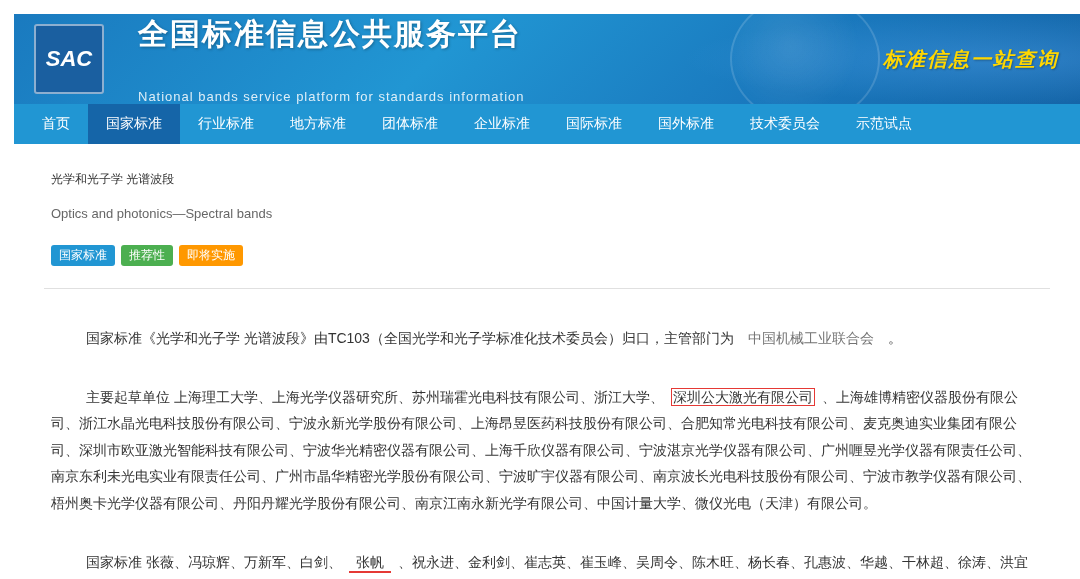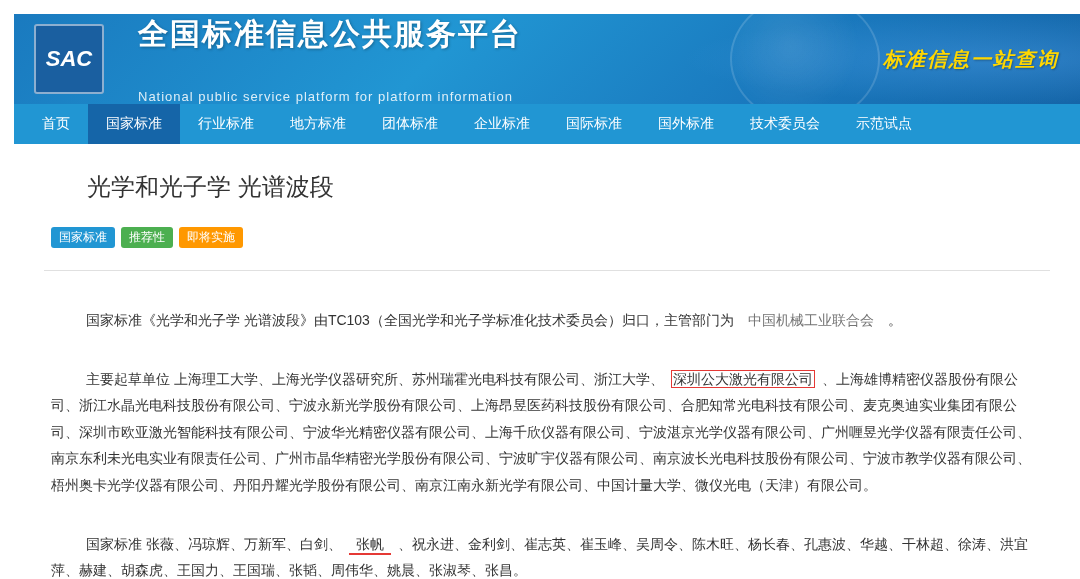--- a/index.html
+++ b/index.html
@@ -100,24 +100,23 @@
       background: #1565a8;
       color: white;
     }
 
     
     .content {
       padding: 20px 30px;
     }
 
     .page-title-cn {
-      font-size: 24px;
+      font-size: 12px;
       color: #333;
       font-weight: normal;
-      margin-left: 36px;
     }
     .page-title-en {
       font-size: 13px;
       color: #666;
       margin-top: 4px;
     }
 
     .badges {
       display: flex;
       gap: 6px;
@@ -164,40 +163,41 @@
   </style>
 </head>
 <body>
 
 <div class="header">
   <div class="header-bg-pattern"></div>
   <div class="header-globe"></div>
   <div class="sac-logo">SAC</div>
   <div class="header-text">
     <div class="header-title-cn">全国标准信息公共服务平台</div>
-    <div class="header-title-en">National public service platform  for platform information</div>
+    <div class="header-title-en">National bands service platform  for standards information</div>
   </div>
   <div class="header-slogan">标准信息一站查询</div>
 </div>
 
 <nav class="nav">
   <div class="nav-item">首页</div>
   <div class="nav-item active">国家标准</div>
   <div class="nav-item">行业标准</div>
   <div class="nav-item">地方标准</div>
   <div class="nav-item">团体标准</div>
   <div class="nav-item">企业标准</div>
   <div class="nav-item">国际标准</div>
   <div class="nav-item">国外标准</div>
   <div class="nav-item">技术委员会</div>
   <div class="nav-item">示范试点</div>
 </nav>
 
 <div class="content">
   <div class="page-title-cn">光学和光子学 光谱波段</div>
+  <div class="page-title-en">Optics and photonics—Spectral bands</div>
   <div class="badges">
     <span class="badge badge-blue">国家标准</span>
     <span class="badge badge-green">推荐性</span>
     <span class="badge badge-orange">即将实施</span>
   </div>
 
   <hr class="divider">
 
   <div class="text-block">
     <span>国家标准《光学和光子学 光谱波段》由TC103（全国光学和光子学标准化技术委员会）归口，主管部门为</span><a href="#" class="link-red">中国机械工业联合会</a><span>。</span>

